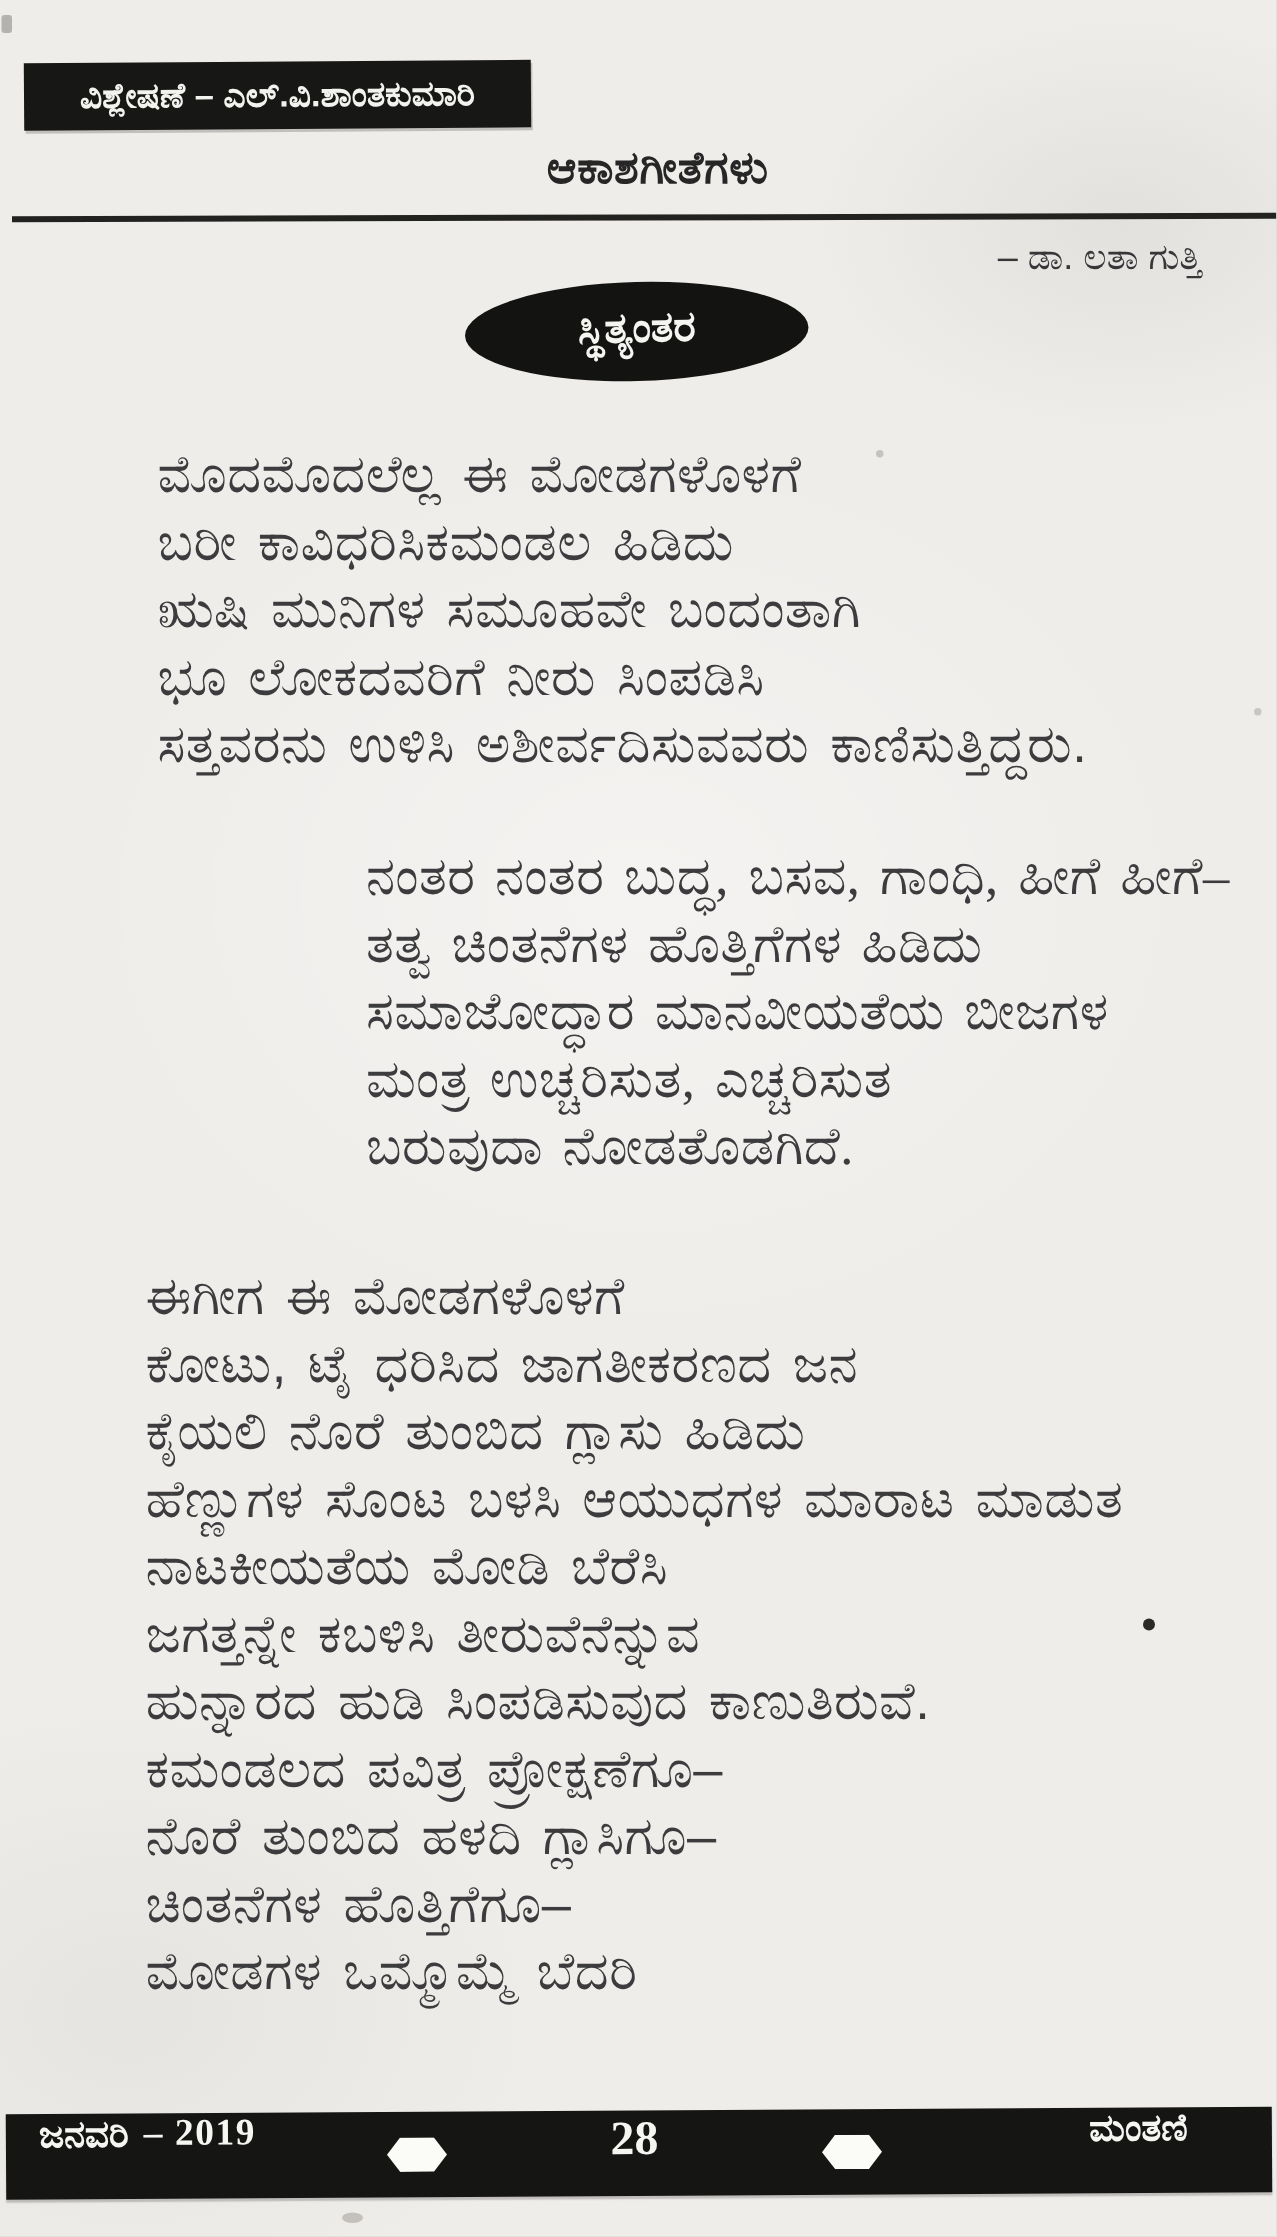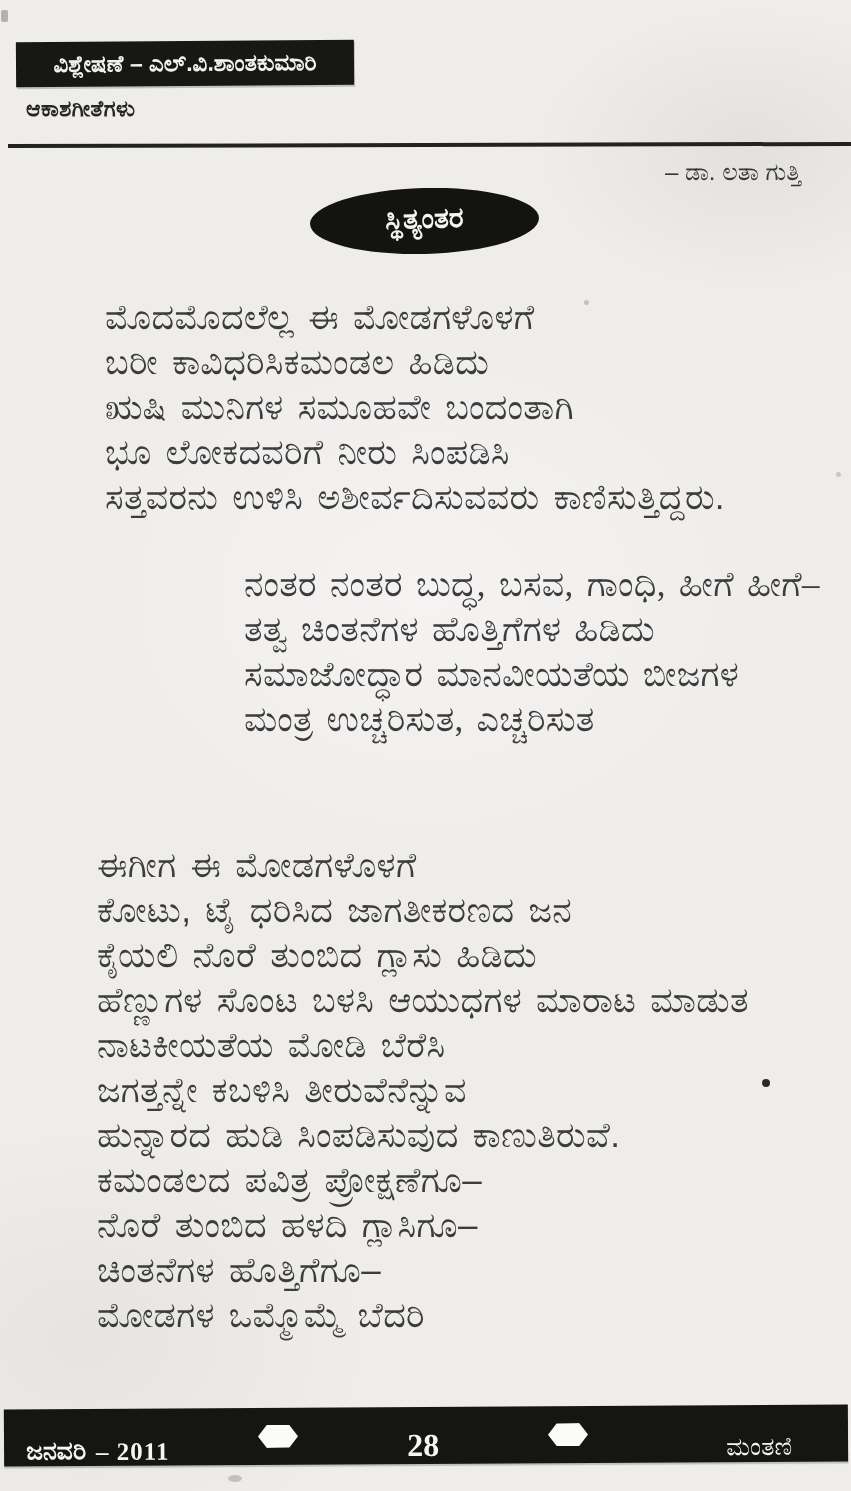--- a/index.html
+++ b/index.html
@@ -28,22 +28,22 @@
     display: flex; align-items: center; justify-content: center;
     font-size: 23px; font-weight: bold;
     transform: rotate(-0.4deg);
     box-shadow: 1px 2px 0 rgba(60,60,60,0.25);
     white-space: nowrap;
   }
 
   .article-title {
     position: absolute;
     left: 26px; right: 0; top: 96px;
-    text-align: left;
-    font-size: 22px; font-weight: bold;
+    text-align: center;
+    font-size: 30px; font-weight: bold;
     color: #262626;
     letter-spacing: 0.5px;
     white-space: nowrap;
   }
 
   .rule {
     position: absolute;
     left: 8px; right: 0; top: 143px;
     height: 4px;
     background: #222220;
@@ -93,33 +93,33 @@
     position: absolute;
     left: 4px; top: 1407px;
     width: 844px; height: 57px;
     background: #151513;
     transform: rotate(-0.35deg);
     box-shadow: 0 2px 1px rgba(80,80,80,0.3);
   }
   .footer-item {
     position: absolute;
     top: 0; height: 100%;
-    display: flex; align-items: flex-end;
+    display: flex; align-items: flex-start;
     color: #f5f5f2;
     white-space: nowrap;
   }
   .footer-issue { left: 22px; font-size: 25px; font-weight: bold; }
   .footer-issue .year {
     font-family: "Liberation Serif", serif;
     font-weight: bold;
     margin-left: 10px;
     letter-spacing: 1px;
   }
   .footer-page { left: 403px; font-size: 32px; font-weight: bold; font-family: "Liberation Serif", serif; }
-  .footer-mag { right: 56px; font-size: 25px; font-weight: normal; }
+  .footer-mag { right: 56px; font-size: 25px; font-weight: bold; }
   .hexagon {
     position: absolute; top: 17px;
     width: 40px; height: 23px;
     background: #fbfbf8;
     clip-path: polygon(22% 0, 78% 0, 100% 50%, 78% 100%, 22% 100%, 0 50%);
   }
   #hex-1 { left: 254px; }
   #hex-2 { left: 544px; }
 
   
@@ -155,40 +155,41 @@
     <div class="line">ಋಷಿ ಮುನಿಗಳ ಸಮೂಹವೇ ಬಂದಂತಾಗಿ</div>
     <div class="line">ಭೂ ಲೋಕದವರಿಗೆ ನೀರು ಸಿಂಪಡಿಸಿ</div>
     <div class="line">ಸತ್ತವರನು ಉಳಿಸಿ ಅಶೀರ್ವದಿಸುವವರು ಕಾಣಿಸುತ್ತಿದ್ದರು.</div>
   </div>
 
   <div class="stanza" id="stanza-2">
     <div class="line">ನಂತರ ನಂತರ ಬುದ್ಧ, ಬಸವ, ಗಾಂಧಿ, ಹೀಗೆ ಹೀಗೆ–</div>
     <div class="line">ತತ್ವ ಚಿಂತನೆಗಳ ಹೊತ್ತಿಗೆಗಳ ಹಿಡಿದು</div>
     <div class="line">ಸಮಾಜೋದ್ಧಾರ ಮಾನವೀಯತೆಯ ಬೀಜಗಳ</div>
     <div class="line">ಮಂತ್ರ ಉಚ್ಚರಿಸುತ, ಎಚ್ಚರಿಸುತ</div>
+    <div class="line">ಬರುವುದಾ ನೋಡತೊಡಗಿದೆ.</div>
   </div>
 
   <div class="stanza" id="stanza-3">
     <div class="line">ಈಗೀಗ ಈ ಮೋಡಗಳೊಳಗೆ</div>
     <div class="line">ಕೋಟು, ಟೈ ಧರಿಸಿದ ಜಾಗತೀಕರಣದ ಜನ</div>
     <div class="line">ಕೈಯಲಿ ನೊರೆ ತುಂಬಿದ ಗ್ಲಾಸು ಹಿಡಿದು</div>
     <div class="line">ಹೆಣ್ಣುಗಳ ಸೊಂಟ ಬಳಸಿ ಆಯುಧಗಳ ಮಾರಾಟ ಮಾಡುತ</div>
     <div class="line">ನಾಟಕೀಯತೆಯ ಮೋಡಿ ಬೆರೆಸಿ</div>
     <div class="line">ಜಗತ್ತನ್ನೇ ಕಬಳಿಸಿ ತೀರುವೆನೆನ್ನುವ</div>
     <div class="line">ಹುನ್ನಾರದ ಹುಡಿ ಸಿಂಪಡಿಸುವುದ ಕಾಣುತಿರುವೆ.</div>
     <div class="line">ಕಮಂಡಲದ ಪವಿತ್ರ ಪ್ರೋಕ್ಷಣೆಗೂ–</div>
     <div class="line">ನೊರೆ ತುಂಬಿದ ಹಳದಿ ಗ್ಲಾಸಿಗೂ–</div>
     <div class="line">ಚಿಂತನೆಗಳ ಹೊತ್ತಿಗೆಗೂ–</div>
     <div class="line">ಮೋಡಗಳ ಒಮ್ಮೊಮ್ಮೆ ಬೆದರಿ</div>
   </div>
 
   <div class="footer-bar">
     <div class="footer-item footer-issue">
       <span>ಜನವರಿ</span>
-      <span class="year">– 2011</span>
+      <span class="year">– 2019</span>
     </div>
     <div class="hexagon" id="hex-1"></div>
     <div class="footer-item footer-page">28</div>
     <div class="hexagon" id="hex-2"></div>
     <div class="footer-item footer-mag">ಮಂತಣಿ</div>
   </div>
 
   <div class="speck" id="speck-1"></div>
   <div class="speck" id="speck-2"></div>
   <div class="speck" id="speck-3"></div>

